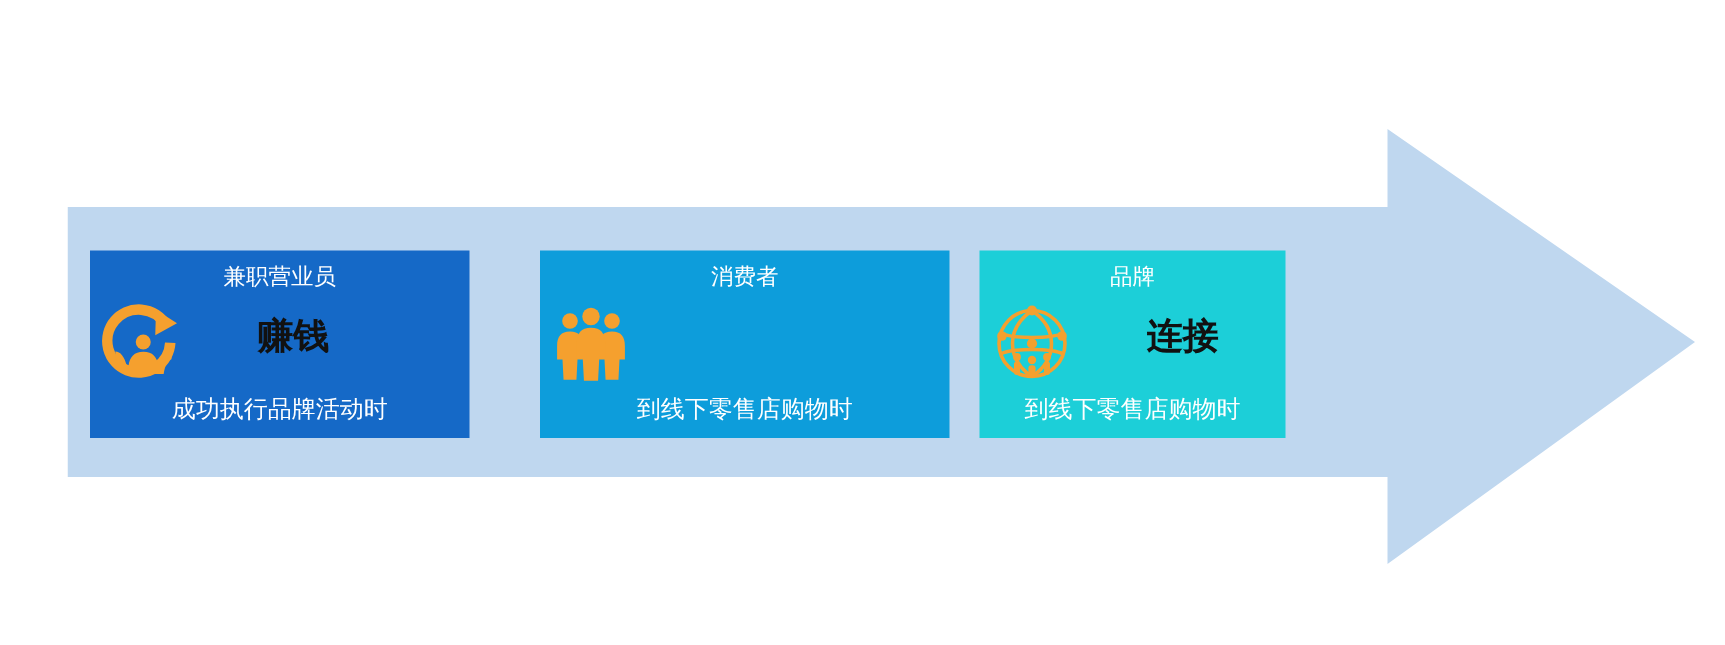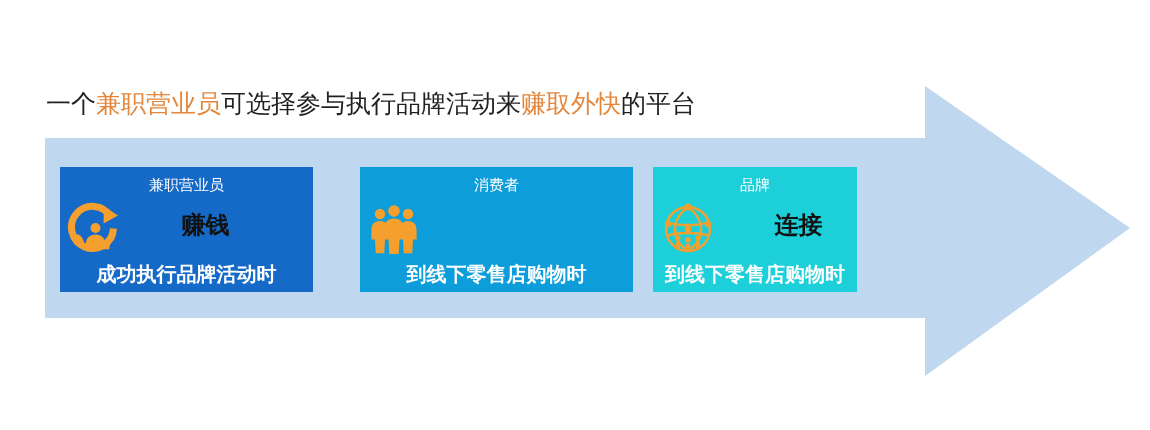--- a/index.html
+++ b/index.html
@@ -73,40 +73,40 @@
     width: 100%;
     text-align: center;
     color: #ffffff;
     font-size: 15px;
     line-height: 20px;
     font-weight: normal;
   }
   .card-main {
     position: absolute;
     top: 42px;
-    left: 66px;
+    left: 56px;
     width: 195px;
     text-align: center;
     color: #111111;
     font-size: 24px;
     line-height: 32px;
     font-weight: bold;
     box-sizing: border-box;
     padding-right: 36px;
   }
   .card-foot {
     position: absolute;
     bottom: 7px;
     left: 0;
     width: 100%;
     text-align: center;
     color: #ffffff;
-    font-size: 20px;
+    font-size: 16px;
     line-height: 22px;
-    font-weight: bold;
+    font-weight: normal;
   }
   .card-icon {
     position: absolute;
     left: 8px;
     top: 33px;
     width: 56px;
     height: 58px;
   }
   .card-icon svg { display: block; }
 </style>
@@ -114,23 +114,20 @@
 <body>
 
 <div id="slide">
 
   <div id="arrow-shape">
     <svg width="1085" height="290" viewBox="0 0 1085 290" xmlns="http://www.w3.org/2000/svg">
       <polygon points="0,52 880,52 880,0 1085,142 880,290 880,232 0,232" fill="#bfd7ef"></polygon>
     </svg>
   </div>
 
-  <div id="headline">
-    <span>一个</span><span class="hl">兼职营业员</span><span>可选择参与执行品牌活动来</span><span class="hl">赚取外快</span><span>的平台</span>
-  </div>
 
   <div id="cards">
 
     <div class="card card-1">
       <div class="card-title">兼职营业员</div>
       <div class="card-icon">
         <svg width="56" height="58" viewBox="0 0 56 58" xmlns="http://www.w3.org/2000/svg">
 
           <path d="M42.5,16.5 A21,21 0 1 0 45.5,28.5" fill="none" stroke="#f5a02e" stroke-width="7" stroke-linecap="butt"></path>
 

